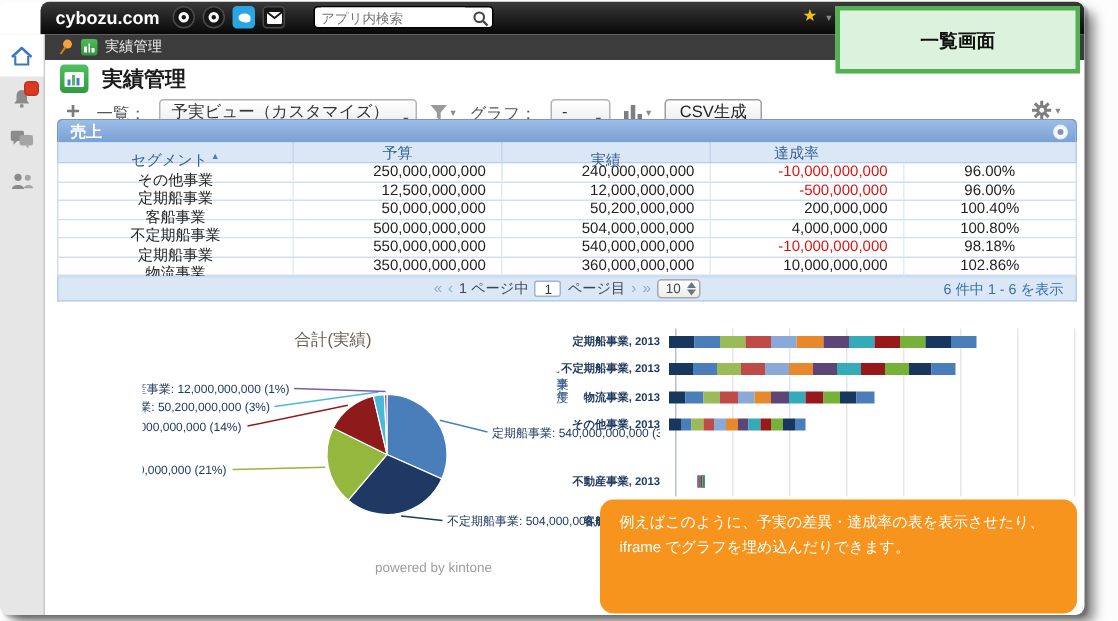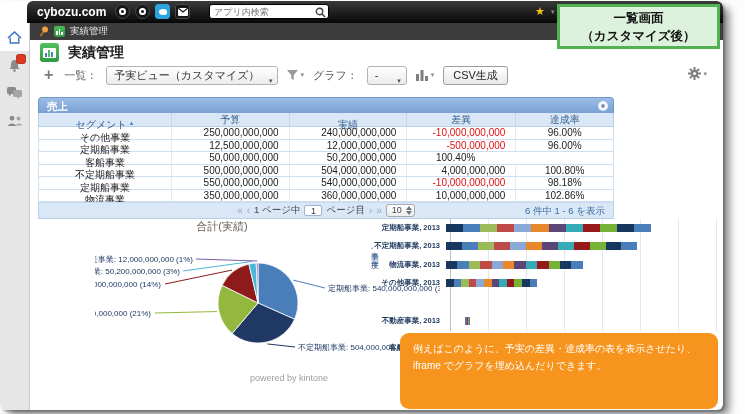--- a/index.html
+++ b/index.html
@@ -74,21 +74,21 @@
   .select { position:relative; height:19px; border:1px solid #b3b3b3; border-radius:3px;
     background:linear-gradient(#fff,#ececec); font-size:11px; color:#333;
     line-height:17px; padding:0 18px 0 7px; white-space:nowrap; }
   .select .caret { position:absolute; right:5px; top:5px; color:#555; }
   .iconbtn { display:flex; align-items:center; gap:2px; }
   .csvbtn { height:19px; border:1px solid #9d9d9d; border-radius:3px; background:linear-gradient(#fff,#e9e9e9);
     font-size:11px; color:#222; line-height:17px; padding:0 9px; }
   .gearbox { position:absolute; right:16px; top:66px; display:flex; align-items:center; gap:2px; }
 
   
-  .tablewrap { position:absolute; left:38px; top:96px; width:576px; font-size:10px; }
+  .tablewrap { position:absolute; left:38px; top:78px; width:680px; font-size:10px; }
   .groupbar { height:16px; border-radius:4px 4px 0 0; background:linear-gradient(#9dbce6,#78a1d4);
     color:#fff; font-weight:bold; font-size:10.5px; line-height:16px; padding:0 8px; position:relative;
     border:1px solid #6f99cd; border-bottom:none; }
   .collapse { position:absolute; right:5px; top:3px; width:10px; height:10px; border-radius:50%;
     background:radial-gradient(#fff 35%, #cdd9ec); display:flex; align-items:center; justify-content:center; }
   .collapse i { width:4px; height:4px; border-radius:50%; background:#7f94b4; }
   .thead { display:flex; height:14px; background:#d9e7f6; border:1px solid #b9cfe9; border-top:none;
     color:#35608f; }
   .thead .c { display:flex; align-items:center; justify-content:center; border-left:1px solid #c3d6ee; }
   .thead .c:first-child { border-left:none; }
@@ -296,23 +296,20 @@
         <div class="c w-seg">
           <span>セグメント</span>
           <span class="sorticon">▲</span>
         </div>
         <div class="c w-bud" style="justify-content:center;padding:0">
             <span>予算</span>
           </div>
         <div class="c w-act" style="justify-content:center;padding:12px">
             <span>実績</span>
           </div>
-        <div class="c w-dif" style="justify-content:center;padding:0">
-            <span>差異</span>
-          </div>
         <div class="c w-rat">
             <span>達成率</span>
           </div>
       </div>
       <div id="tbody">
           <div class="trow">
             <div class="c w-seg">その他事業</div>
             <div class="c w-bud">250,000,000,000</div>
             <div class="c w-act">240,000,000,000</div>
             <div class="c w-dif neg">-10,000,000,000</div>
@@ -322,20 +319,21 @@
             <div class="c w-seg">定期船事業</div>
             <div class="c w-bud">12,500,000,000</div>
             <div class="c w-act">12,000,000,000</div>
             <div class="c w-dif neg">-500,000,000</div>
             <div class="c w-rat">96.00%</div>
           </div>
           <div class="trow">
             <div class="c w-seg">客船事業</div>
             <div class="c w-bud">50,000,000,000</div>
             <div class="c w-act">50,200,000,000</div>
+            <div class="c w-dif">200,000,000</div>
             <div class="c w-rat">100.40%</div>
           </div>
           <div class="trow">
             <div class="c w-seg">不定期船事業</div>
             <div class="c w-bud">500,000,000,000</div>
             <div class="c w-act">504,000,000,000</div>
             <div class="c w-dif">4,000,000,000</div>
             <div class="c w-rat">100.80%</div>
           </div>
           <div class="trow">
@@ -514,15 +512,14 @@
     </div>
 
     <div class="orange-callout">
       <p>例えばこのように、予実の差異・達成率の表を表示させたり、iframe でグラフを埋め込んだりできます。</p>
     </div>
 
   </div>
 
   <div class="green-callout">
     <div>一覧画面</div>
-    <div>（カスタマイズ後）</div>
   </div>
 </div>
 
 </body></html>

